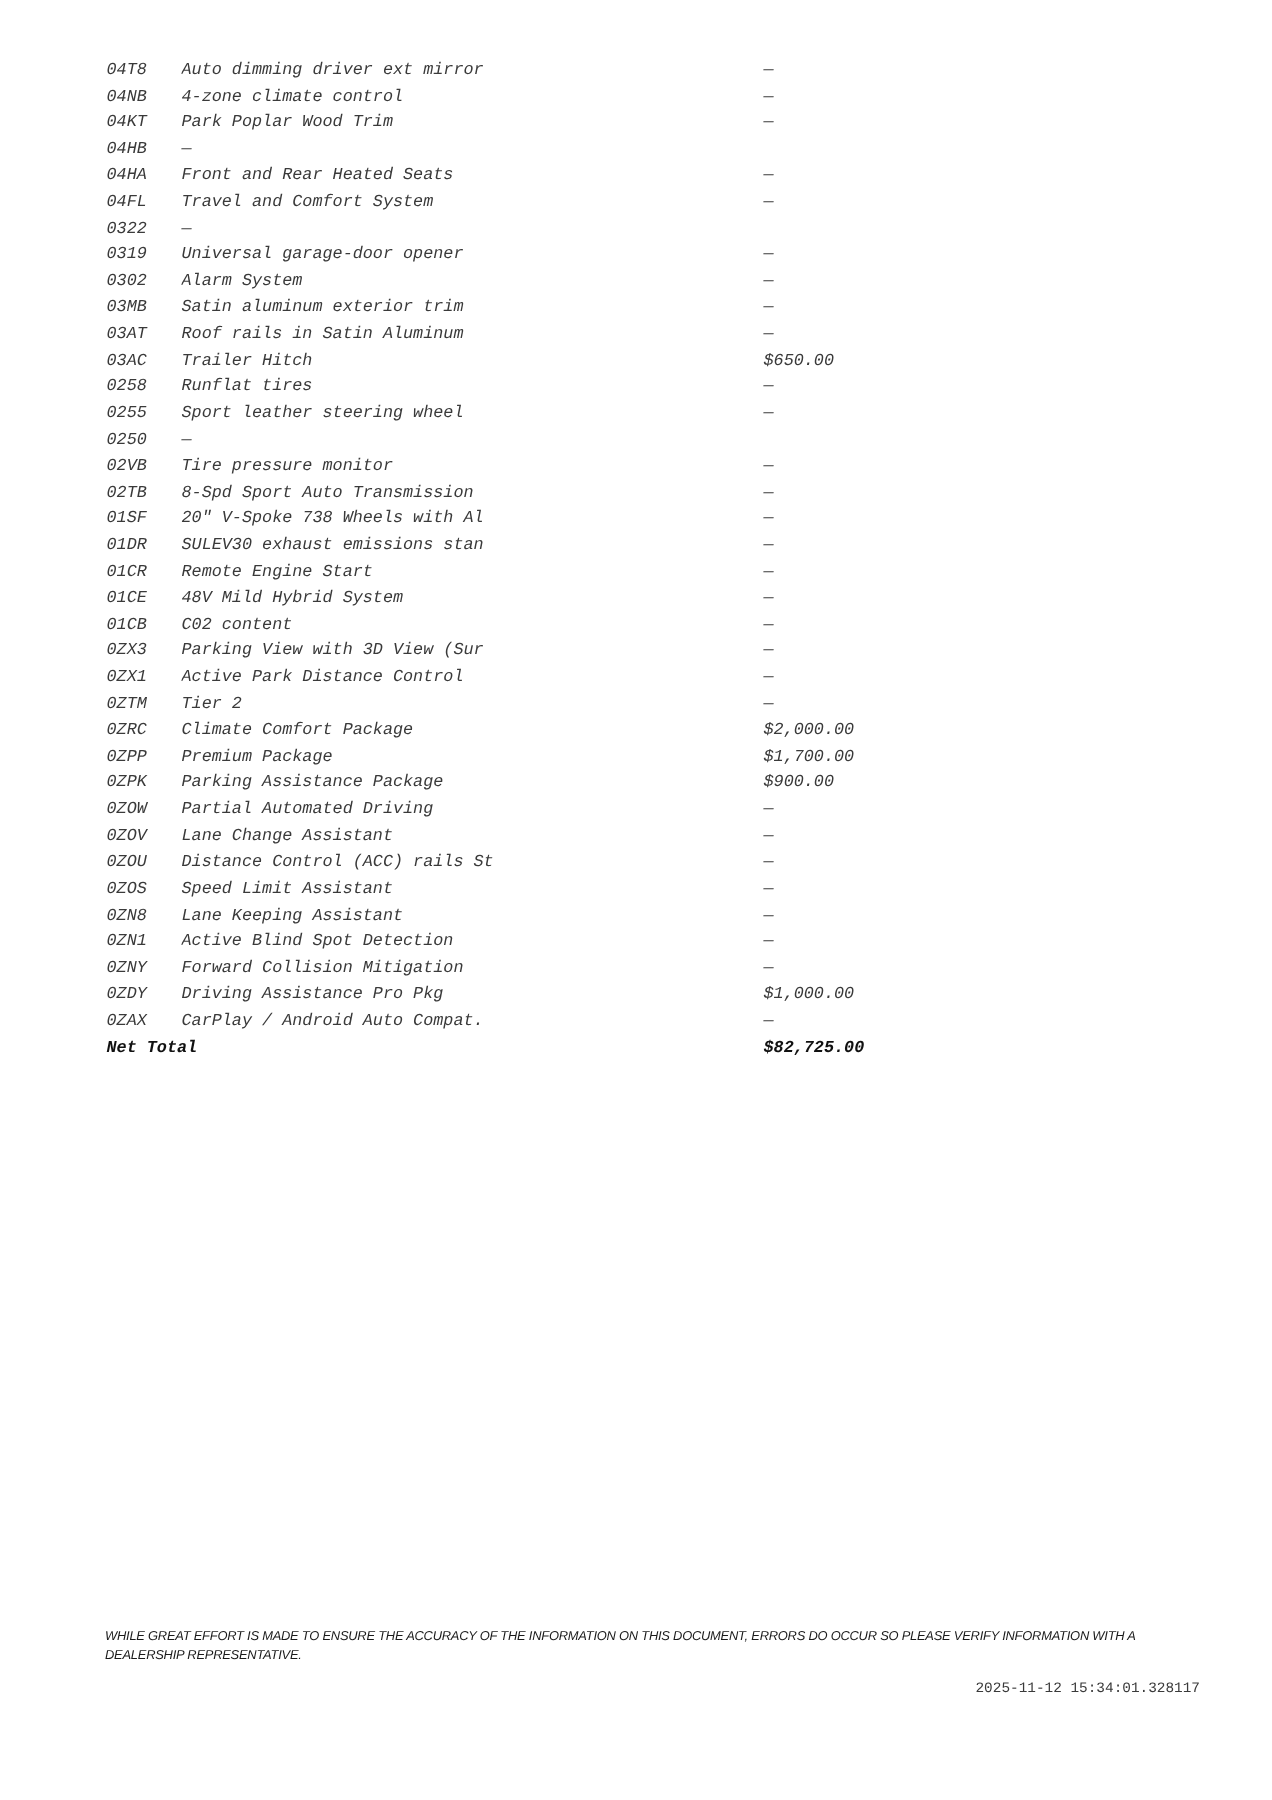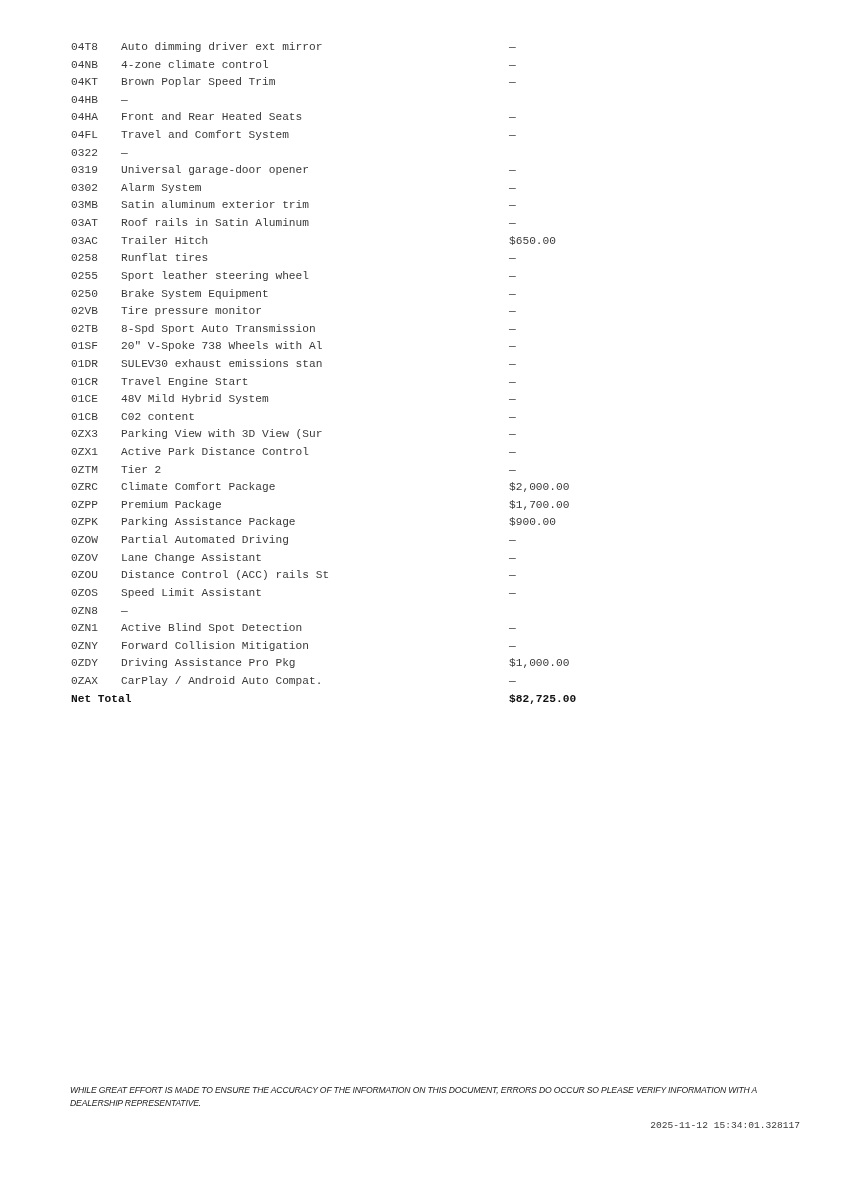--- a/index.html
+++ b/index.html
@@ -19,20 +19,21 @@
       top: 39px;
       font-family: "Liberation Mono", "DejaVu Sans Mono", monospace;
       font-size: 11.2px;
       color: #3a3a3a;
     }
     .row {
       display: flex;
       height: 17.62px;
       line-height: 17.62px;
       white-space: nowrap;
+      font-style: italic;
     }
     .cell-code {
       width: 50px;
     }
     .cell-desc {
       width: 388px;
       overflow: hidden;
     }
     .cell-price {
       width: 120px;
@@ -74,21 +75,21 @@
     <span class="cell-desc">Auto dimming driver ext mirror</span>
     <span class="cell-price">—</span>
   </div>
       <div class="row">
     <span class="cell-code">04NB</span>
     <span class="cell-desc">4-zone climate control</span>
     <span class="cell-price">—</span>
   </div>
       <div class="row">
     <span class="cell-code">04KT</span>
-    <span class="cell-desc">Brown Poplar Speed Trim</span>
+    <span class="cell-desc">Park Poplar Wood Trim</span>
     <span class="cell-price">—</span>
   </div>
       <div class="row">
     <span class="cell-code">04HB</span>
     <span class="cell-price">—</span>
   </div>
       <div class="row">
     <span class="cell-code">04HA</span>
     <span class="cell-desc">Front and Rear Heated Seats</span>
     <span class="cell-price">—</span>
@@ -132,21 +133,20 @@
     <span class="cell-desc">Runflat tires</span>
     <span class="cell-price">—</span>
   </div>
       <div class="row">
     <span class="cell-code">0255</span>
     <span class="cell-desc">Sport leather steering wheel</span>
     <span class="cell-price">—</span>
   </div>
       <div class="row">
     <span class="cell-code">0250</span>
-    <span class="cell-desc">Brake System Equipment</span>
     <span class="cell-price">—</span>
   </div>
       <div class="row">
     <span class="cell-code">02VB</span>
     <span class="cell-desc">Tire pressure monitor</span>
     <span class="cell-price">—</span>
   </div>
       <div class="row">
     <span class="cell-code">02TB</span>
     <span class="cell-desc">8-Spd Sport Auto Transmission</span>
@@ -157,21 +157,21 @@
     <span class="cell-desc">20" V-Spoke 738 Wheels with Al</span>
     <span class="cell-price">—</span>
   </div>
       <div class="row">
     <span class="cell-code">01DR</span>
     <span class="cell-desc">SULEV30 exhaust emissions stan</span>
     <span class="cell-price">—</span>
   </div>
       <div class="row">
     <span class="cell-code">01CR</span>
-    <span class="cell-desc">Travel Engine Start</span>
+    <span class="cell-desc">Remote Engine Start</span>
     <span class="cell-price">—</span>
   </div>
       <div class="row">
     <span class="cell-code">01CE</span>
     <span class="cell-desc">48V Mild Hybrid System</span>
     <span class="cell-price">—</span>
   </div>
       <div class="row">
     <span class="cell-code">01CB</span>
     <span class="cell-desc">C02 content</span>
@@ -222,20 +222,21 @@
     <span class="cell-desc">Distance Control (ACC) rails St</span>
     <span class="cell-price">—</span>
   </div>
       <div class="row">
     <span class="cell-code">0ZOS</span>
     <span class="cell-desc">Speed Limit Assistant</span>
     <span class="cell-price">—</span>
   </div>
       <div class="row">
     <span class="cell-code">0ZN8</span>
+    <span class="cell-desc">Lane Keeping Assistant</span>
     <span class="cell-price">—</span>
   </div>
       <div class="row">
     <span class="cell-code">0ZN1</span>
     <span class="cell-desc">Active Blind Spot Detection</span>
     <span class="cell-price">—</span>
   </div>
       <div class="row">
     <span class="cell-code">0ZNY</span>
     <span class="cell-desc">Forward Collision Mitigation</span>

